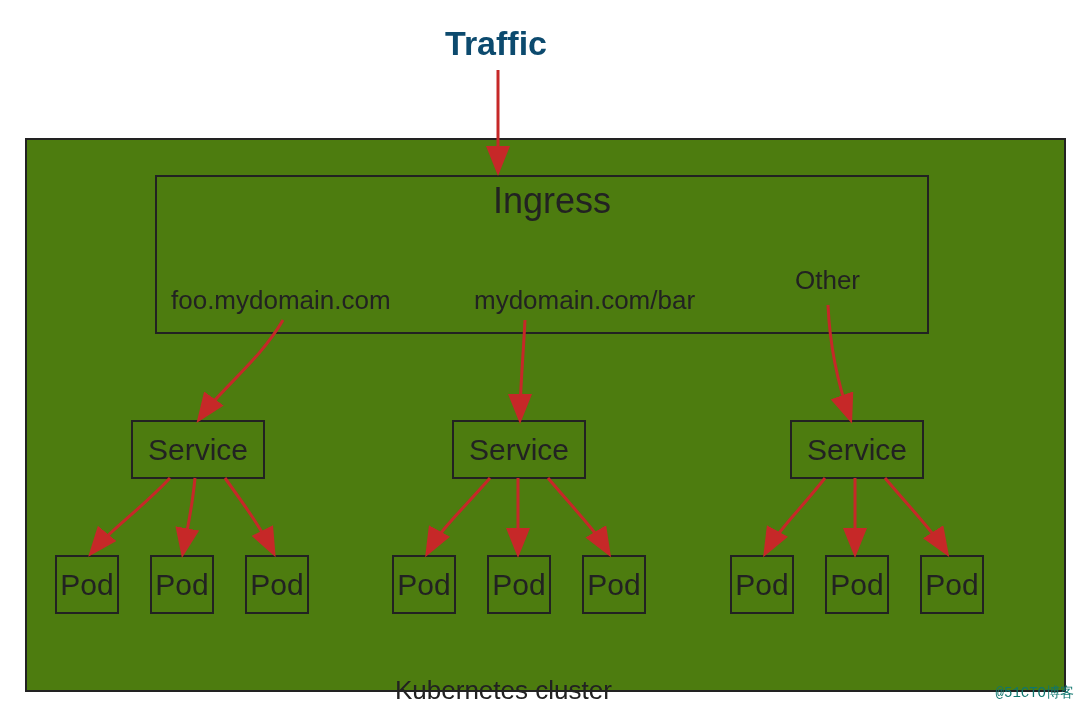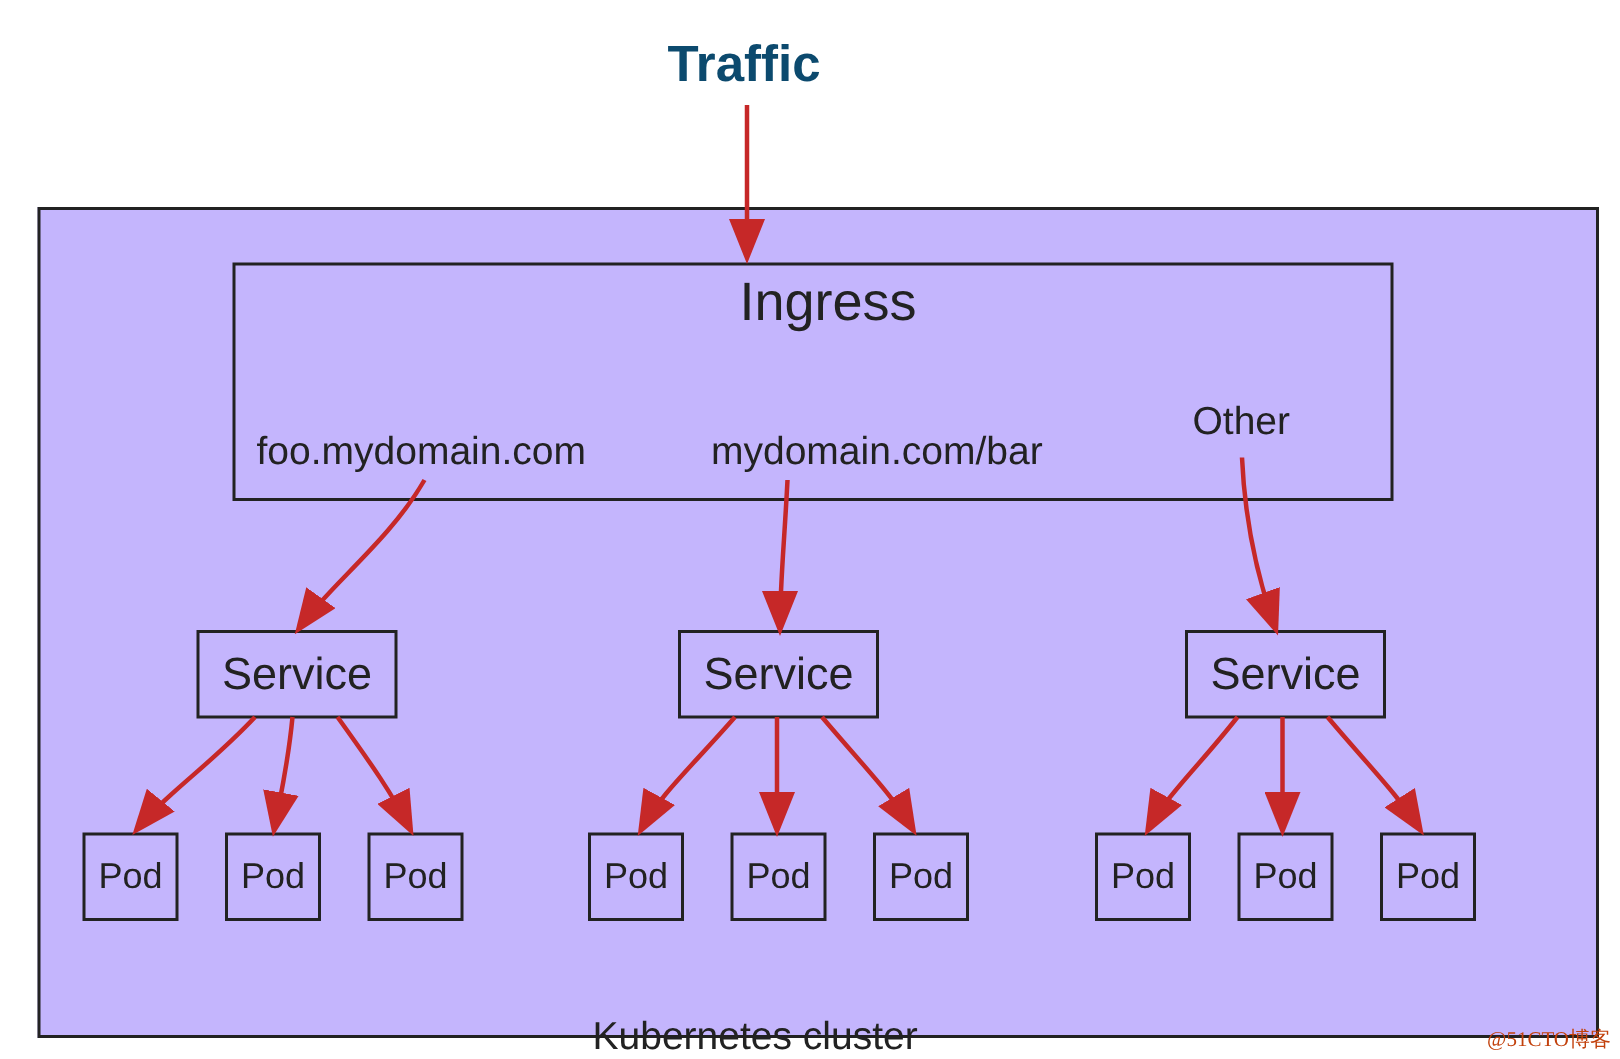--- a/index.html
+++ b/index.html
@@ -8,49 +8,49 @@
     width: 1080px;
     height: 706px;
     background: #ffffff;
     font-family: "Comic Sans MS", "Segoe Script", "Bradley Hand", cursive, sans-serif;
     color: #222;
     overflow: hidden;
   }
   .abs { position: absolute; }
   .box {
     border: 2px solid #222;
-    background: #c4b5fd;
+    background: #4d7c0f;
     display: flex;
     align-items: center;
     justify-content: center;
   }
   .traffic-label {
     color: #0c4a6e;
     font-size: 34px;
     font-weight: 600;
   }
   .ingress-label {
     font-size: 36px;
     font-weight: 400;
   }
   .route-label {
     font-size: 26px;
   }
   .service-label {
     font-size: 30px;
   }
   .pod-label {
-    font-size: 24px;
+    font-size: 30px;
   }
   .cluster-label {
     font-size: 26px;
   }
   .watermark {
-    color: #c2410c;
-    font-family: Liberation Serif, serif;
+    color: #0f766e;
+    font-family: Liberation Mono, monospace;
     font-size: 14px;
   }
   svg { position:absolute; top:0; left:0; width:1080px; height:706px; pointer-events:none; }
 </style>
 </head>
 <body>
 
 <div class="abs traffic-label" style="left:445px; top:24px;">Traffic</div>
 
 <div class="abs box" style="left:25px; top:138px; width:1037px; height:550px; display:block;"></div>

